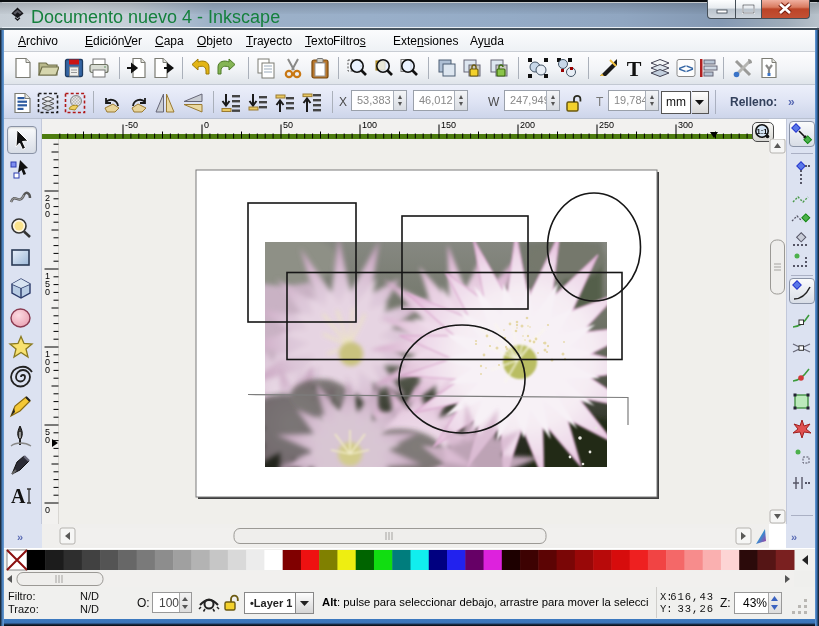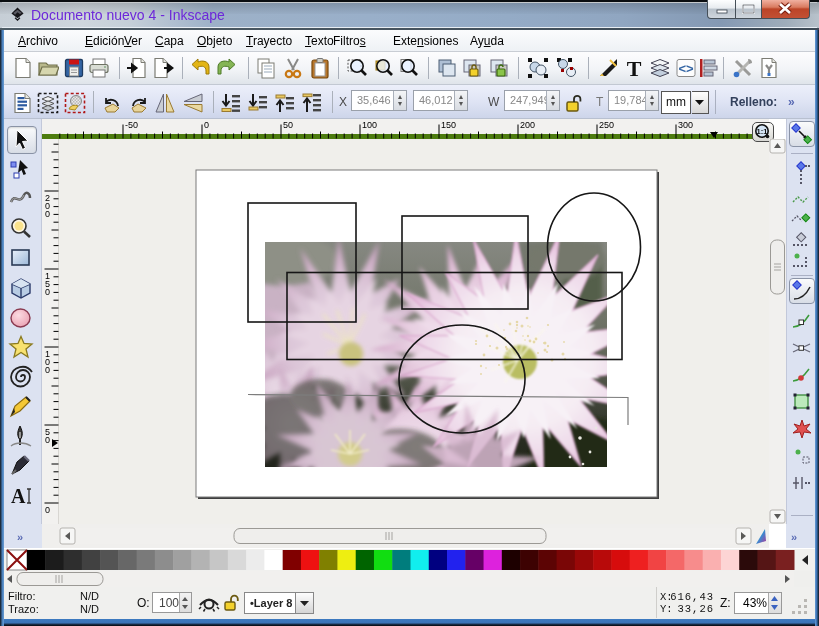--- a/index.html
+++ b/index.html
@@ -5,21 +5,21 @@
 body{font-family:"Liberation Sans",sans-serif;position:relative;background:#fff;}
 .abs{position:absolute;}
 
 #titlebar{left:0;top:0;width:819px;height:30px;
  background:linear-gradient(90deg,#c6ced6 0%,#ced6dd 10%,#c5cfd8 16%,#9db1c8 26%,#99afc9 45%,#94abc6 62%,#90a6c1 76%,#8499b3 88%,#9fadba 96%,#b8c2cb 100%);}
 #titlebar .topline{left:0;top:0;width:819px;height:2px;background:#0a0d10;}
 #titlebar .hl{left:2px;top:2px;width:815px;height:1px;background:#eef3f7;}
 #titlebar .bl{left:2px;top:27px;width:815px;height:1px;background:#e8eef4;}
 #titlebar .dk{left:0;top:28px;width:819px;height:2px;background:linear-gradient(90deg,#4e5c66,#3d4a56);}
 #titlebar .shade{left:0;top:2px;width:819px;height:12px;background:linear-gradient(180deg,rgba(0,0,0,0.18),rgba(0,0,0,0.02));}
-#title-text{left:31px;top:7px;font-size:14px;color:#6d28d9;}
+#title-text{left:31px;top:7px;font-size:18px;color:#15803d;}
 
 #wbtns{left:707px;top:0px;height:19px;}
 .wbtn{position:absolute;top:0;height:19px;border:1px solid #454f58;border-top:none;background:linear-gradient(180deg,#fdfeff 0%,#e7ebef 45%,#b9c2cb 50%,#cfd6dd 100%);}
 .wbtn.min{left:0;width:29px;border-bottom-left-radius:4px;}
 .wbtn.max{left:28px;width:27px;}
 .wbtn.close{left:54px;width:49px;border-bottom-right-radius:4px;background:linear-gradient(180deg,#f0b0a0 0%,#d97b60 40%,#bc4427 50%,#c25034 100%);}
 
 #menubar{left:4px;top:30px;width:811px;height:22px;background:linear-gradient(180deg,#fbfcfd,#eef1f5);border-bottom:1px solid #c9cdd4;font-size:12px;color:#000;}
 #menubar span{position:absolute;top:4px;}
 
@@ -338,21 +338,21 @@
       <g fill="#444">
         <rect x="12" y="2" width="8" height="2.4"></rect>
         <rect x="12" y="7" width="8" height="2.4"></rect>
         <rect x="12" y="12" width="8" height="2.4"></rect>
         <rect x="12" y="17" width="8" height="2.4"></rect>
       </g>
     </svg>
 <div class="tsep" style="left:328px;top:6px"></div>
 <div class="lbl" style="left:335px">X</div>
 <div class="spin" style="left:347px;width:56px">
-      <span class="val">35,646</span>
+      <span class="val">53,383</span>
       <span class="ud"></span>
     </div>
 <div class="lbl" style="left:410px">Y</div>
 <div class="spin" style="left:409px;width:55px">
       <span class="val">46,012</span>
       <span class="ud"></span>
     </div>
 <div class="lbl" style="left:484px">W</div>
 <div class="spin" style="left:500px;width:56px">
       <span class="val">247,949</span>
@@ -1016,27 +1016,28 @@
  <svg class="abs" style="left:194px;top:6px" width="22" height="20" viewBox="0 0 22 20">
   <path d="M2 12 Q11 2 20 12" fill="none" stroke="#222" stroke-width="2"></path>
   <circle cx="11" cy="11" r="4.5" fill="none" stroke="#222" stroke-width="2"></circle>
   <path d="M3 14 l-2 2 M7 16 l-1.5 2.5 M15 16 l1.5 2.5 M19 14 l2 2" stroke="#222" stroke-width="1.5"></path>
  </svg>
  <svg class="abs" style="left:218px;top:6px" width="18" height="20" viewBox="0 0 18 20">
   <rect x="3" y="9" width="10" height="8" rx="1.5" fill="#f3d12c" stroke="#6b5a10" stroke-width="1.4"></rect>
   <path d="M9 9 V6 a3.4 3.4 0 0 1 6.8 0 V8" fill="none" stroke="#6b5a10" stroke-width="1.8"></path>
  </svg>
  <div class="abs" style="left:240px;top:5px;width:70px;height:22px;background:#fff;border:1px solid #888">
-   <span style="position:absolute;left:5px;top:4px;font-size:11px;font-weight:bold;color:#222">•Layer 8</span>
+   <span style="position:absolute;left:5px;top:4px;font-size:11px;font-weight:bold;color:#222">•Layer 1</span>
  </div>
  <div class="abs" style="left:291px;top:5px;width:19px;height:22px;background:linear-gradient(180deg,#fdfdfd,#d5d5d5);border:1px solid #888">
    <svg width="17" height="20">
         <path d="M4 8 L13 8 L8.5 13 z" fill="#222"></path>
       </svg>
  </div>
+ <div class="abs" style="left:318px;top:9px;font-size:11.3px;color:#000"><b>Alt</b>: pulse para seleccionar debajo, arrastre para mover la selecci</div>
  <div class="abs" style="left:652px;top:0;width:1px;height:31px;background:#cfcecb"></div>
  <div class="abs" style="left:656px;top:4px;font-family:'Liberation Mono',monospace;font-size:10.5px">X:</div>
  <div class="abs" style="left:664px;top:4px;width:46px;text-align:right;letter-spacing:1px;font-family:'Liberation Mono',monospace;font-size:10.5px">616,43</div>
  <div class="abs" style="left:656px;top:16px;font-family:'Liberation Mono',monospace;font-size:10.5px">Y:</div>
  <div class="abs" style="left:664px;top:16px;width:46px;text-align:right;letter-spacing:1px;font-family:'Liberation Mono',monospace;font-size:10.5px">33,26</div>
  <div class="abs" style="left:716px;top:9px;font-size:12px">Z:</div>
  <div class="abs" style="left:730px;top:5px;width:48px;height:22px;background:#fff;border:1px solid #999">
    <span style="position:absolute;left:8px;top:3px;font-size:12px;color:#000">43%</span>
    <span style="position:absolute;right:0;top:0;width:13px;height:20px;background:linear-gradient(180deg,#f2f2f2,#ddd);border-left:1px solid #aaa"></span>
    <svg style="position:absolute;right:1px;top:1px" width="11" height="18">

